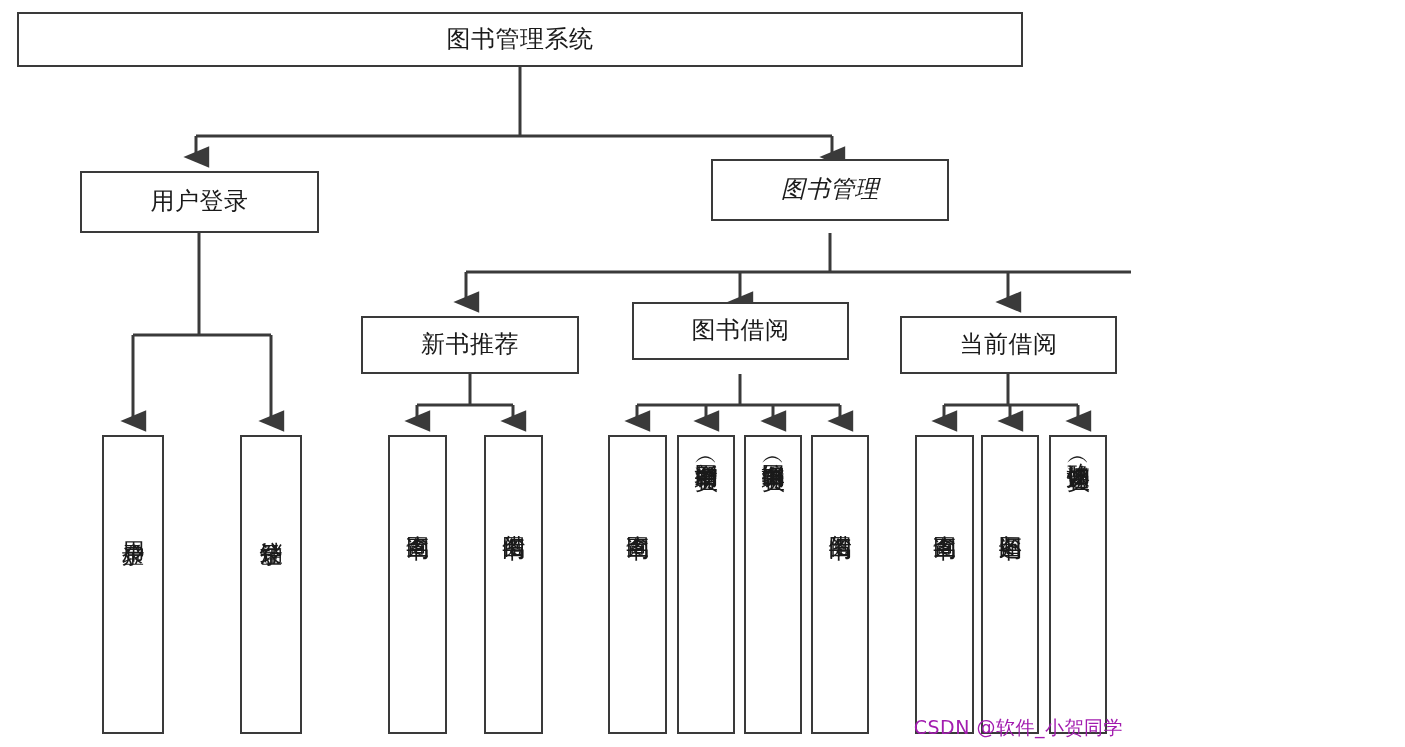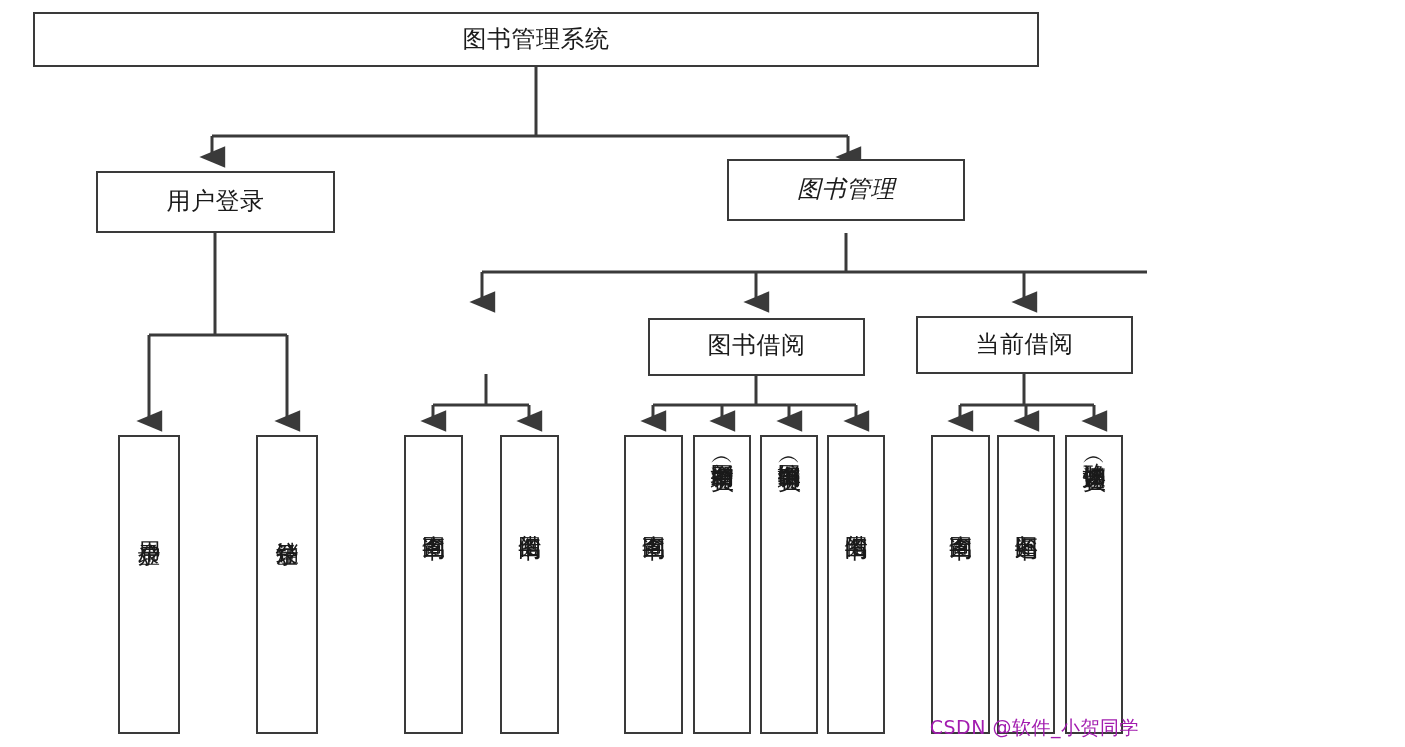--- a/index.html
+++ b/index.html
@@ -9,21 +9,20 @@
   }
   body {
     font-family: "DejaVu Sans", "Liberation Sans", sans-serif;
   }
   #canvas {
     position: relative;
     width: 1131px;
     height: 747px;
     background: #ffffff;
     overflow: hidden;
-    margin-left: 16px;
   }
   svg.edges {
     position: absolute;
     left: 0;
     top: 0;
     width: 1405px;
     height: 747px;
     pointer-events: none;
   }
   .node {
@@ -126,21 +125,24 @@
     <span class="label">图书管理系统</span>
   </div>
 
   <div class="node" id="node-l2-0" style="left: 80px; top: 171px; width: 239px; height: 62px;">
     <span class="label">用户登录</span>
   </div>
   <div class="node" id="node-l2-1" style="left: 711px; top: 159px; width: 238px; height: 62px; font-style: italic;">
     <span class="label">图书管理</span>
   </div>
 
-  <div class="node" id="node-l3-1" style="left: 632px; top: 318px; width: 217px; height: 58px; font-family: Liberation Mono, monospace;">
+  <div class="node" id="node-l3-0" style="left: 361px; top: 316px; width: 218px; height: 58px;">
+    <span class="label">新书推荐</span>
+  </div>
+  <div class="node" id="node-l3-1" style="left: 632px; top: 302px; width: 217px; height: 58px;">
     <span class="label">图书借阅</span>
   </div>
   <div class="node" id="node-l3-2" style="left: 900px; top: 316px; width: 217px; height: 58px; text-align: center;">
     <span class="label">当前借阅</span>
   </div>
 
   <div class="node leaf" id="node-leaf-0" style="left: 102px; top: 435px; width: 62px; height: 299px; padding-top: 86px;">
     <span class="label">用户登录</span>
   </div>
   <div class="node leaf" id="node-leaf-1" style="left: 240px; top: 435px; width: 62px; height: 299px; padding-top: 86px;">

